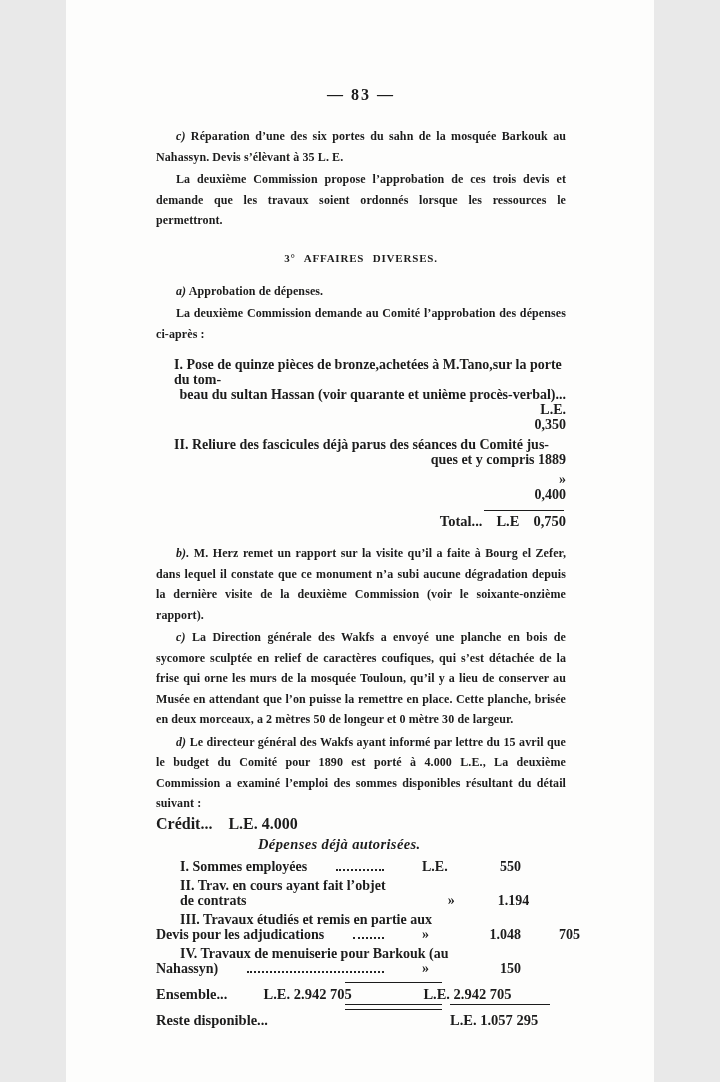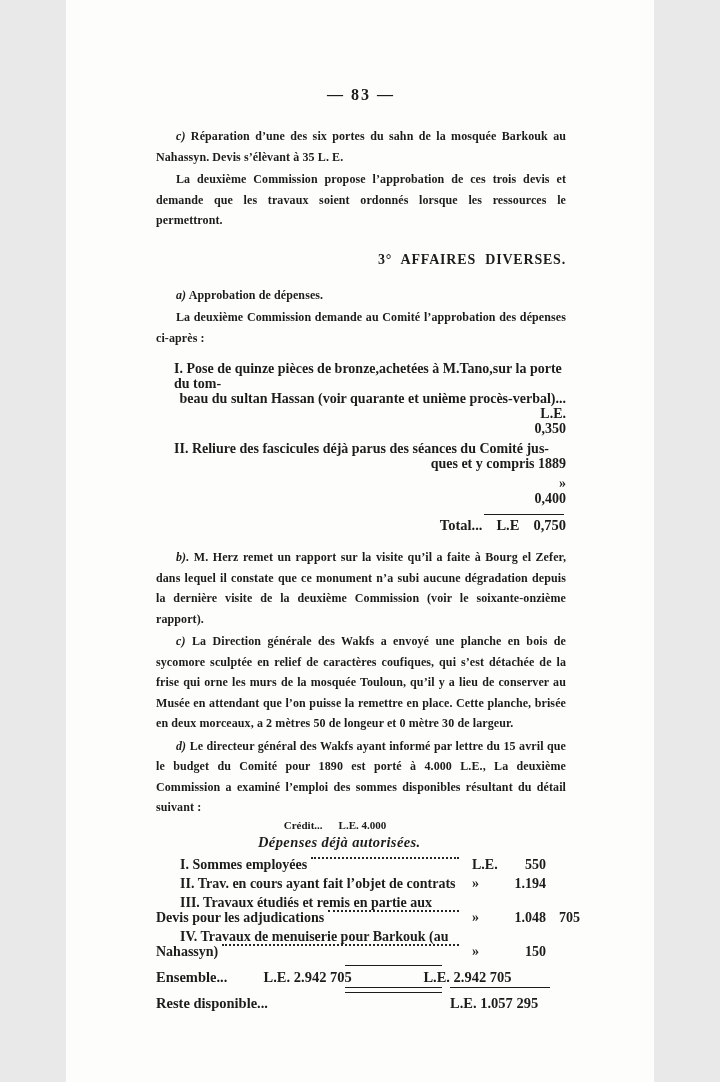--- a/index.html
+++ b/index.html
@@ -9,45 +9,45 @@
   }
   .content {
     padding:86px 88px 0 90px;
     font-family:"Liberation Serif","DejaVu Serif",serif;
     font-weight:700; color:#1c1c1c;
   }
   .pageno { text-align:center; font-size:16px; letter-spacing:2px; margin-bottom:22px; }
   .para { margin:0; font-size:12px; line-height:20.5px; text-align:justify; text-indent:20px; letter-spacing:0.1px; }
   .para + .para { margin-top:2px; }
   .mk { font-style:italic; }
-  .heading { margin:21px 0 17px; text-align:right; font-size:14px; letter-spacing:0.8px; word-spacing:5px; }
+  .heading { margin:21px 0 17px; text-align:center; font-size:11px; letter-spacing:0.8px; word-spacing:5px; }
 
   .table1 { margin-top:13px; font-size:14px; line-height:15px; }
   .t1-item + .t1-item { margin-top:5px; }
   .t1-l1 { padding-left:18px; }
   .t1-row { display:flex; align-items:flex-end;flex-direction:column; }
   .gap { flex:1; }
   .leader { flex:1; border-bottom:2px dotted #262626; margin:0 5px 3px 4px; }
   .cur { margin-left:10px; white-space:nowrap; }
   .amt { width:50px; text-align:right; white-space:nowrap; }
   .total-block { margin-top:8px; }
   .total-rule { width:80px; border-top:1.5px solid #1c1c1c; margin:0 2px 3px auto; }
   .total-row { display:flex; justify-content:flex-end; align-items:baseline; gap:14px; font-size:14.5px; }
 
   .gap-top { margin-top:14px !important; }
 
-  .credit-row { text-align:center; padding-right:52px; font-size:11px; margin-top:1px; }
+  .credit-row { text-align:left; padding-right:52px; font-size:16px; margin-top:1px; }
   .credit-amt { margin-left:16px; }
 
   .b-heading { font-style:italic; font-size:14.5px; margin:3px 0 0 102px; letter-spacing:0.4px; }
 
   .table2 { width:424px; margin-top:6px; font-size:14px; line-height:15px; }
   .b-item + .b-item { margin-top:4px; }
   .b-l1 { padding-left:24px; }
-  .b-row { display:flex; align-items:flex-start; }
+  .b-row { display:flex; align-items:flex-end;gap:25px; }
   .b-cur { width:30px; margin-left:8px; white-space:nowrap; }
   .b-amt { width:44px; text-align:right; white-space:nowrap; }
   .b-mill { width:34px; text-align:right; white-space:nowrap; }
 
   .bottom { margin-top:6px; font-size:14.5px; line-height:16px; }
   .frow { display:flex; }
   .fill { flex:1; }
   .colA { width:97px; }
   .gAB { width:8px; }
   .colB { width:100px; white-space:nowrap; }

